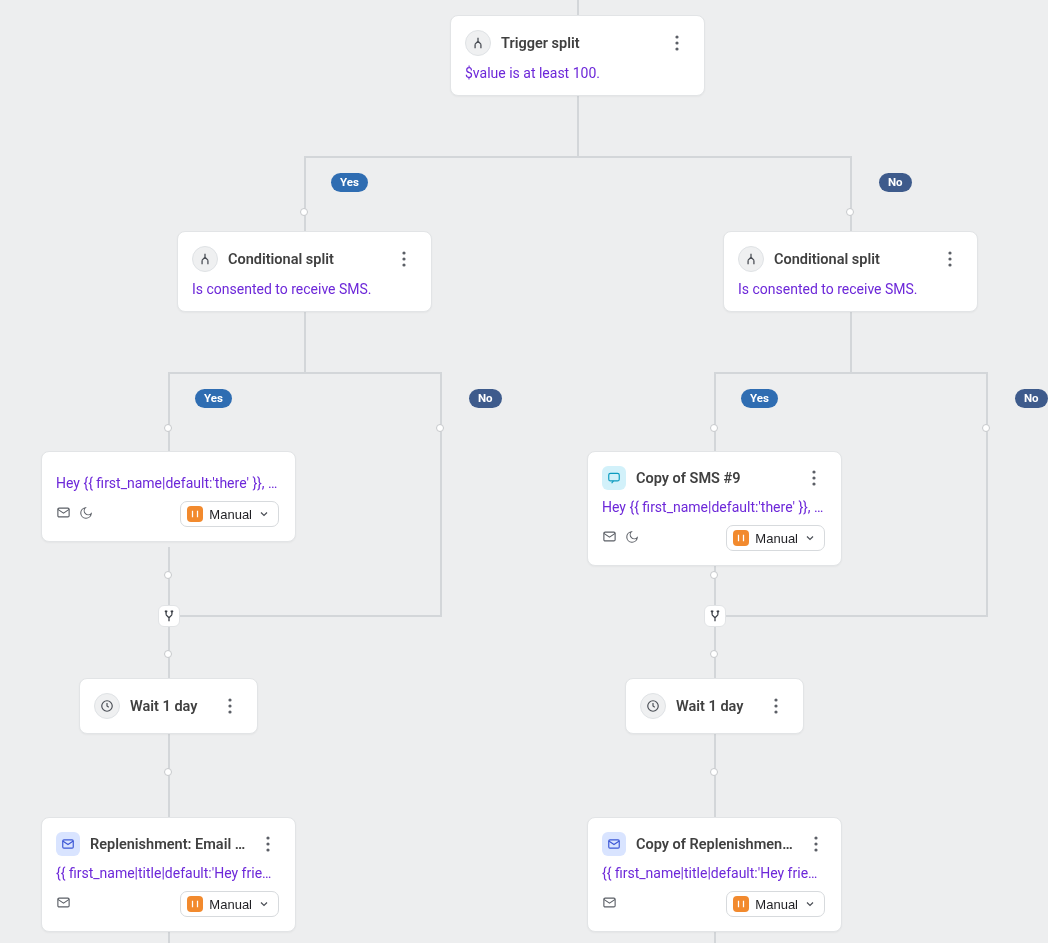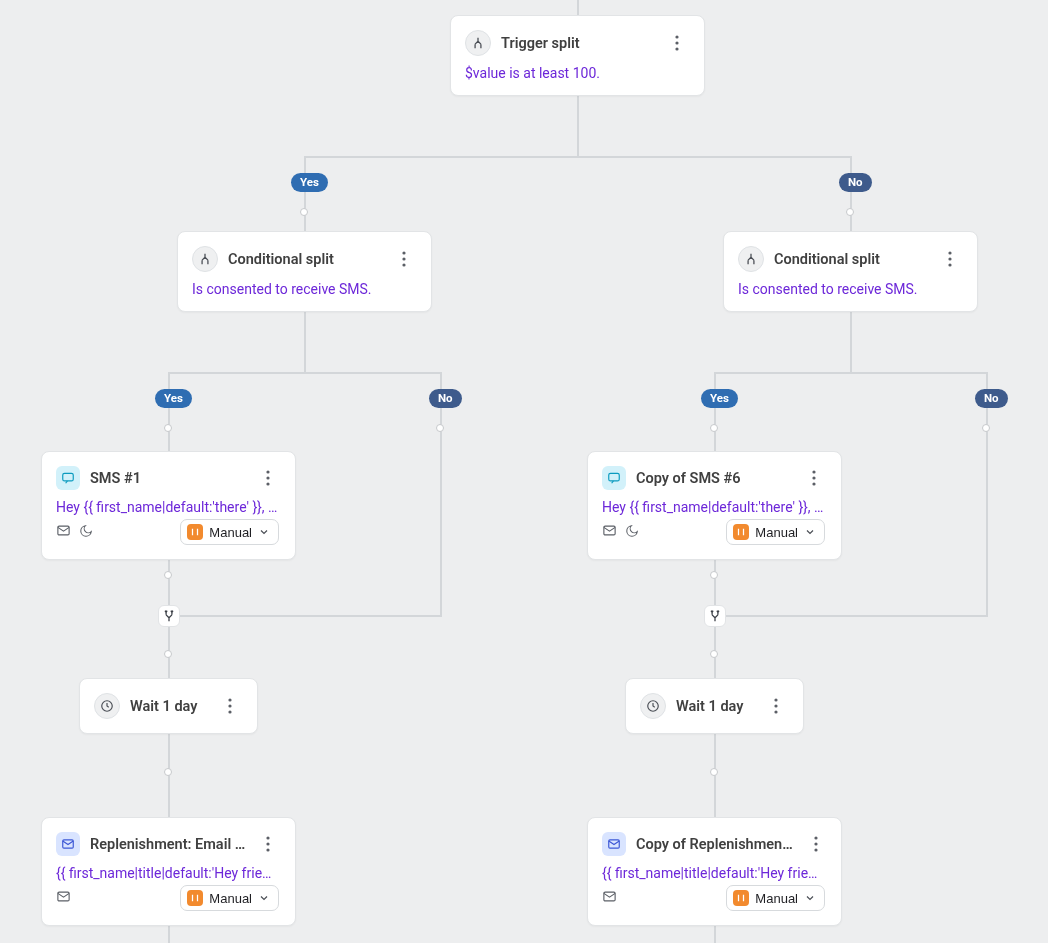--- a/index.html
+++ b/index.html
@@ -78,20 +78,21 @@
 
   
   .pill {
     position: absolute;
     border-radius: 999px;
     padding: 2px 9px;
     font-size: 11.5px;
     font-weight: 700;
     color: #fff;
     line-height: 15px;
+    margin-left: 40px;
   }
   .pill-yes { background: #2f6db2; }
   .pill-no  { background: #3e5b8c; }
 
   
   .node-dot {
     position: absolute;
     width: 8px; height: 8px;
     border-radius: 50%;
     background: #ffffff;
@@ -109,21 +110,21 @@
     color:#3b3f46;
   }
 
   
   .h-line, .v-line { position: absolute; background: #d3d6d9; }
   .h-line { height: 2px; }
   .v-line { width: 2px; }
 
   
   .msg-footer {
-    margin-top: 4px;
+    margin-top: 10px;
     display: flex;
     align-items: center;
     justify-content: space-between;
   }
   .msg-footer-left { display:flex; align-items:center; gap:8px; color:#5b5f66; }
   .manual-pill {
     display: flex;
     align-items: center;
     gap: 6px;
     border: 1px solid #d7dadd;
@@ -266,36 +267,20 @@
           <circle cx="2" cy="2" r="1.6" fill="currentColor"></circle>
           <circle cx="2" cy="8" r="1.6" fill="currentColor"></circle>
           <circle cx="2" cy="14" r="1.6" fill="currentColor"></circle>
         </svg>
     </button>
   </div>
   <div class="card-desc">Is consented to receive SMS.</div>
 </div>
 
 <div class="card" style="left:41px; top:451px; width:255px;">
-  <div class="card-header">
-    <span class="icon-square sms">
-      <svg width="14" height="14" viewBox="0 0 24 24" fill="none" stroke="#0b9bbf" stroke-width="2">
-          <rect x="3" y="4" width="18" height="13" rx="3"></rect>
-          <path d="M8 21l3-4"></path>
-        </svg>
-    </span>
-    <span class="card-title">SMS #1</span>
-    <button class="menu-btn">
-      <svg width="4" height="16" viewBox="0 0 4 16">
-          <circle cx="2" cy="2" r="1.6" fill="currentColor"></circle>
-          <circle cx="2" cy="8" r="1.6" fill="currentColor"></circle>
-          <circle cx="2" cy="14" r="1.6" fill="currentColor"></circle>
-        </svg>
-    </button>
-  </div>
   <div class="card-desc">Hey {{ first_name|default:'there' }}, it's be…</div>
   <div class="msg-footer">
     <div class="msg-footer-left">
       <span><svg width="15" height="15" viewBox="0 0 24 24" fill="none" stroke="currentColor" stroke-width="1.8">
             <rect x="3" y="5" width="18" height="14" rx="2"></rect>
             <path d="M3 7l9 6 9-6"></path>
           </svg></span>
       <span><svg width="14" height="14" viewBox="0 0 24 24" fill="none" stroke="currentColor" stroke-width="1.8">
             <path d="M21 13A9 9 0 1 1 11 3a7 7 0 0 0 10 10z"></path>
           </svg></span>
@@ -315,21 +300,21 @@
 </div>
 
 <div class="card" style="left:587px; top:451px; width:255px;">
   <div class="card-header">
     <span class="icon-square sms">
       <svg width="14" height="14" viewBox="0 0 24 24" fill="none" stroke="#0b9bbf" stroke-width="2">
           <rect x="3" y="4" width="18" height="13" rx="3"></rect>
           <path d="M8 21l3-4"></path>
         </svg>
     </span>
-    <span class="card-title">Copy of SMS #6</span>
+    <span class="card-title">Copy of SMS #9</span>
     <button class="menu-btn">
       <svg width="4" height="16" viewBox="0 0 4 16">
           <circle cx="2" cy="2" r="1.6" fill="currentColor"></circle>
           <circle cx="2" cy="8" r="1.6" fill="currentColor"></circle>
           <circle cx="2" cy="14" r="1.6" fill="currentColor"></circle>
         </svg>
     </button>
   </div>
   <div class="card-desc">Hey {{ first_name|default:'there' }}, it's be…</div>
   <div class="msg-footer">

